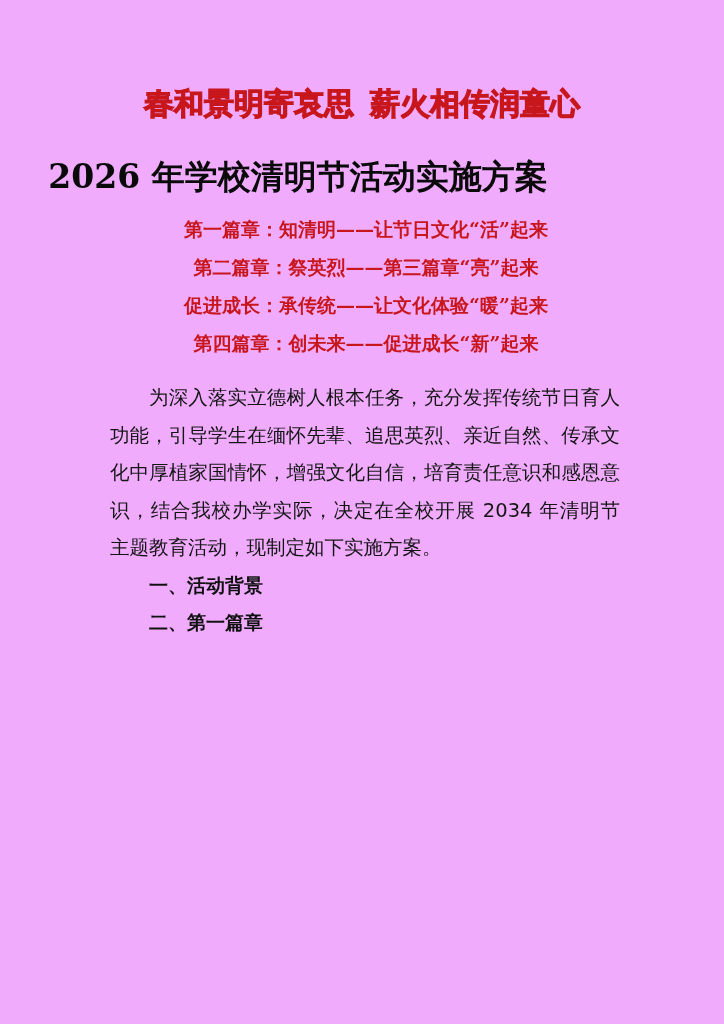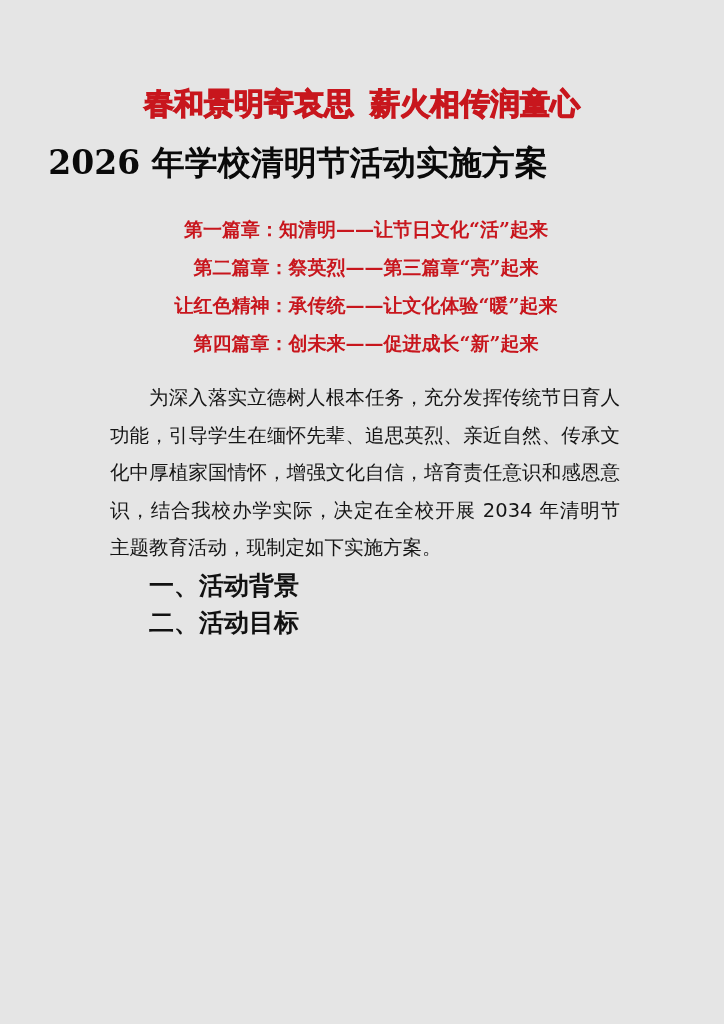--- a/index.html
+++ b/index.html
@@ -13,41 +13,41 @@
     position: relative;
     overflow: hidden;
     font-family: "DejaVu Serif", "Liberation Serif", serif;
     color: #111111;
   }
   .page {
     position: absolute;
     left: 0; top: 0;
     width: 724px;
     height: 1024px;
-    background: #e5e5e5;
+    background: #f0abfc;
   }
   .slogan {
     position: absolute;
     top: 84px;
     left: 0;
     width: 724px;
     text-align: center;
     font-family: "DejaVu Sans", "Liberation Sans", sans-serif;
     font-weight: 900;
     font-size: 30px;
     letter-spacing: 0px;
     color: #c8161d;
     -webkit-text-stroke: 1.2px #c8161d;
     line-height: 40px;
     white-space: nowrap;
   }
   .slogan .gap { display: inline-block; width: 16px; }
   .main-title {
     position: absolute;
-    top: 140px;
+    top: 154px;
     left: 0;
     width: 596px;
     text-align: center;
     font-family: "DejaVu Serif", "Liberation Serif", serif;
     font-weight: bold;
     font-size: 33px;
     line-height: 46px;
     color: #0a0a0a;
     white-space: nowrap;
   }
@@ -79,21 +79,21 @@
   .para {
     line-height: 37.5px;
     text-align: justify;
     text-align-last: left;
     text-indent: 39px;
     margin: 0;
   }
   .heading {
     font-family: "DejaVu Serif", "Liberation Serif", serif;
     font-weight: bold;
-    font-size: 25px;
+    font-size: 19px;
     line-height: 37.5px;
     text-indent: 39px;
     margin: 0;
     color: #111111;
   }
   .red-bold {
     color: #c8161d;
     font-weight: bold;
     font-family: "DejaVu Serif", "Liberation Serif", serif;
   }
@@ -114,27 +114,27 @@
 
   <div class="slogan">
     <span>春和景明寄哀思</span><span class="gap"></span><span>薪火相传润童心</span>
   </div>
 
   <div class="main-title">2026 年学校清明节活动实施方案</div>
 
   <div class="chapters">
     <div class="chapter">第一篇章：知清明——让节日文化“活”起来</div>
     <div class="chapter">第二篇章：祭英烈——第三篇章“亮”起来</div>
-    <div class="chapter">让红色精神：承传统——让文化体验“暖”起来</div>
+    <div class="chapter">促进成长：承传统——让文化体验“暖”起来</div>
     <div class="chapter">第四篇章：创未来——促进成长“新”起来</div>
   </div>
 
   <div class="body-text" style="top: 379px;">
     <p class="para">为深入落实立德树人根本任务，充分发挥传统节日育人功能，引导学生在缅怀先辈、追思英烈、亲近自然、传承文化中厚植家国情怀，增强文化自信，培育责任意识和感恩意识，结合我校办学实际，决定在全校开展 2034 年清明节主题教育活动，现制定如下实施方案。</p>
 
     <p class="heading">一、活动背景</p>
 
 
-    <p class="heading">二、活动目标</p>
+    <p class="heading">二、第一篇章</p>
 
   </div>
 
 </div>
 
 </body></html>

